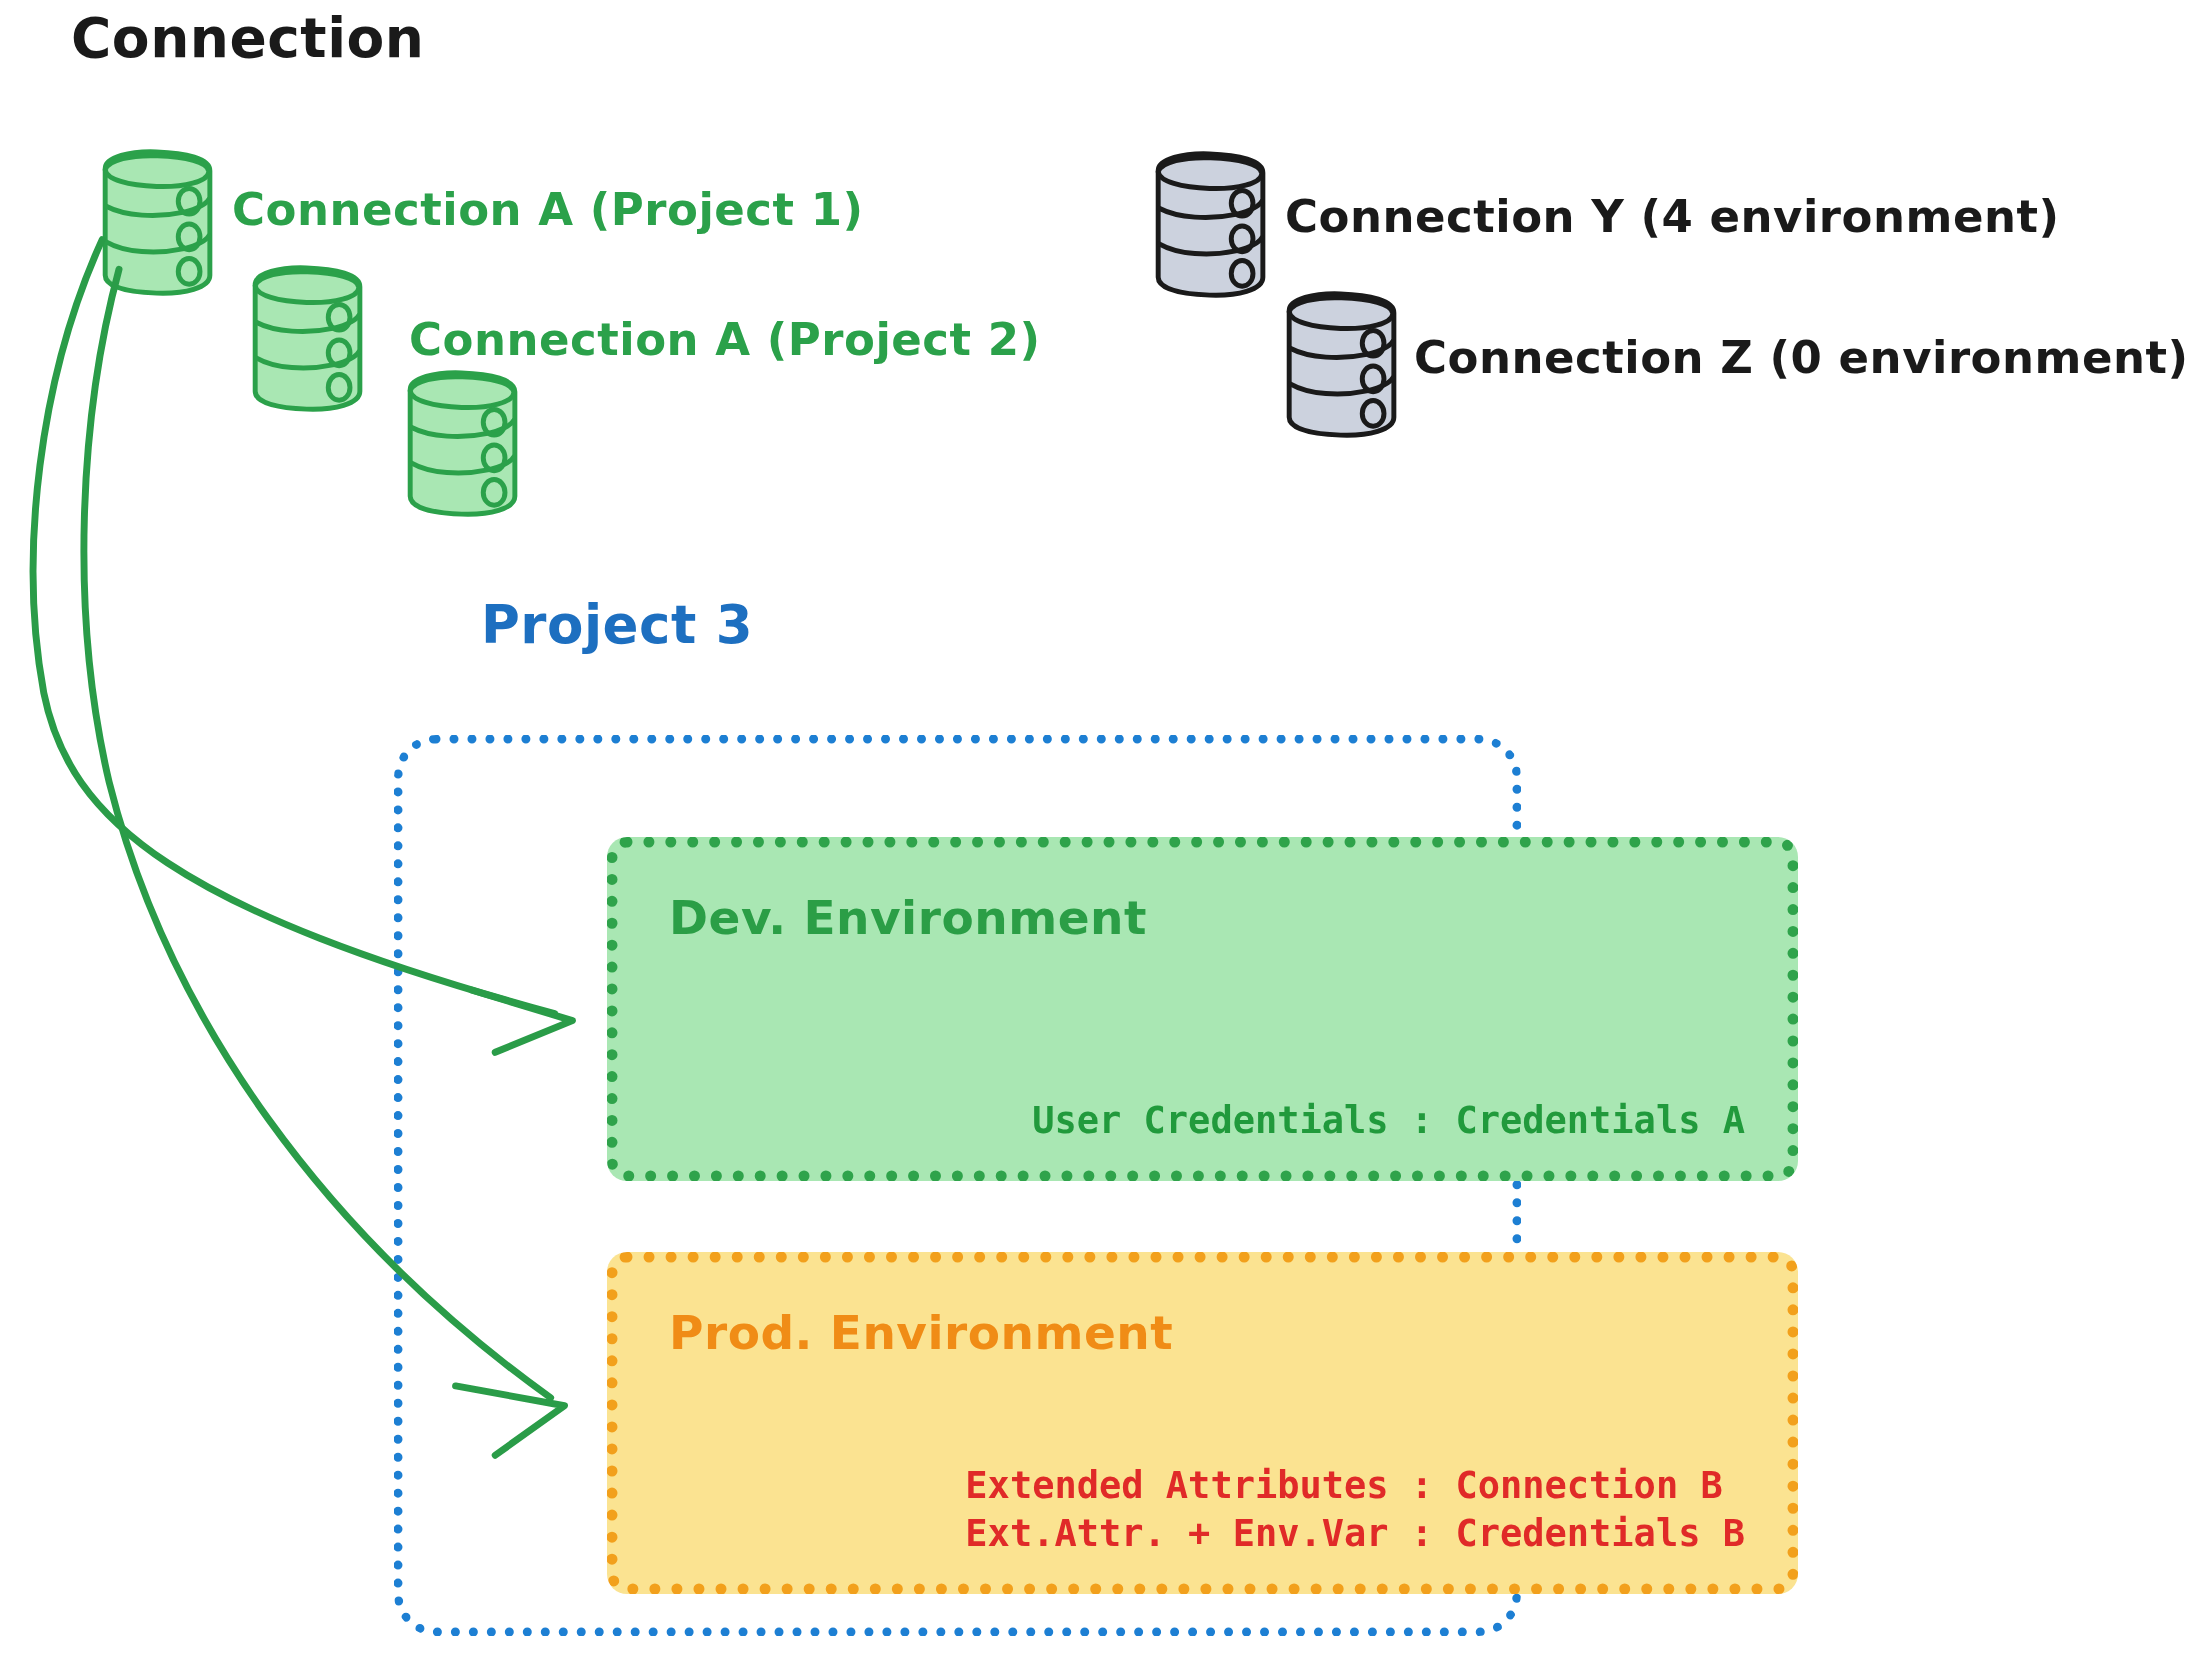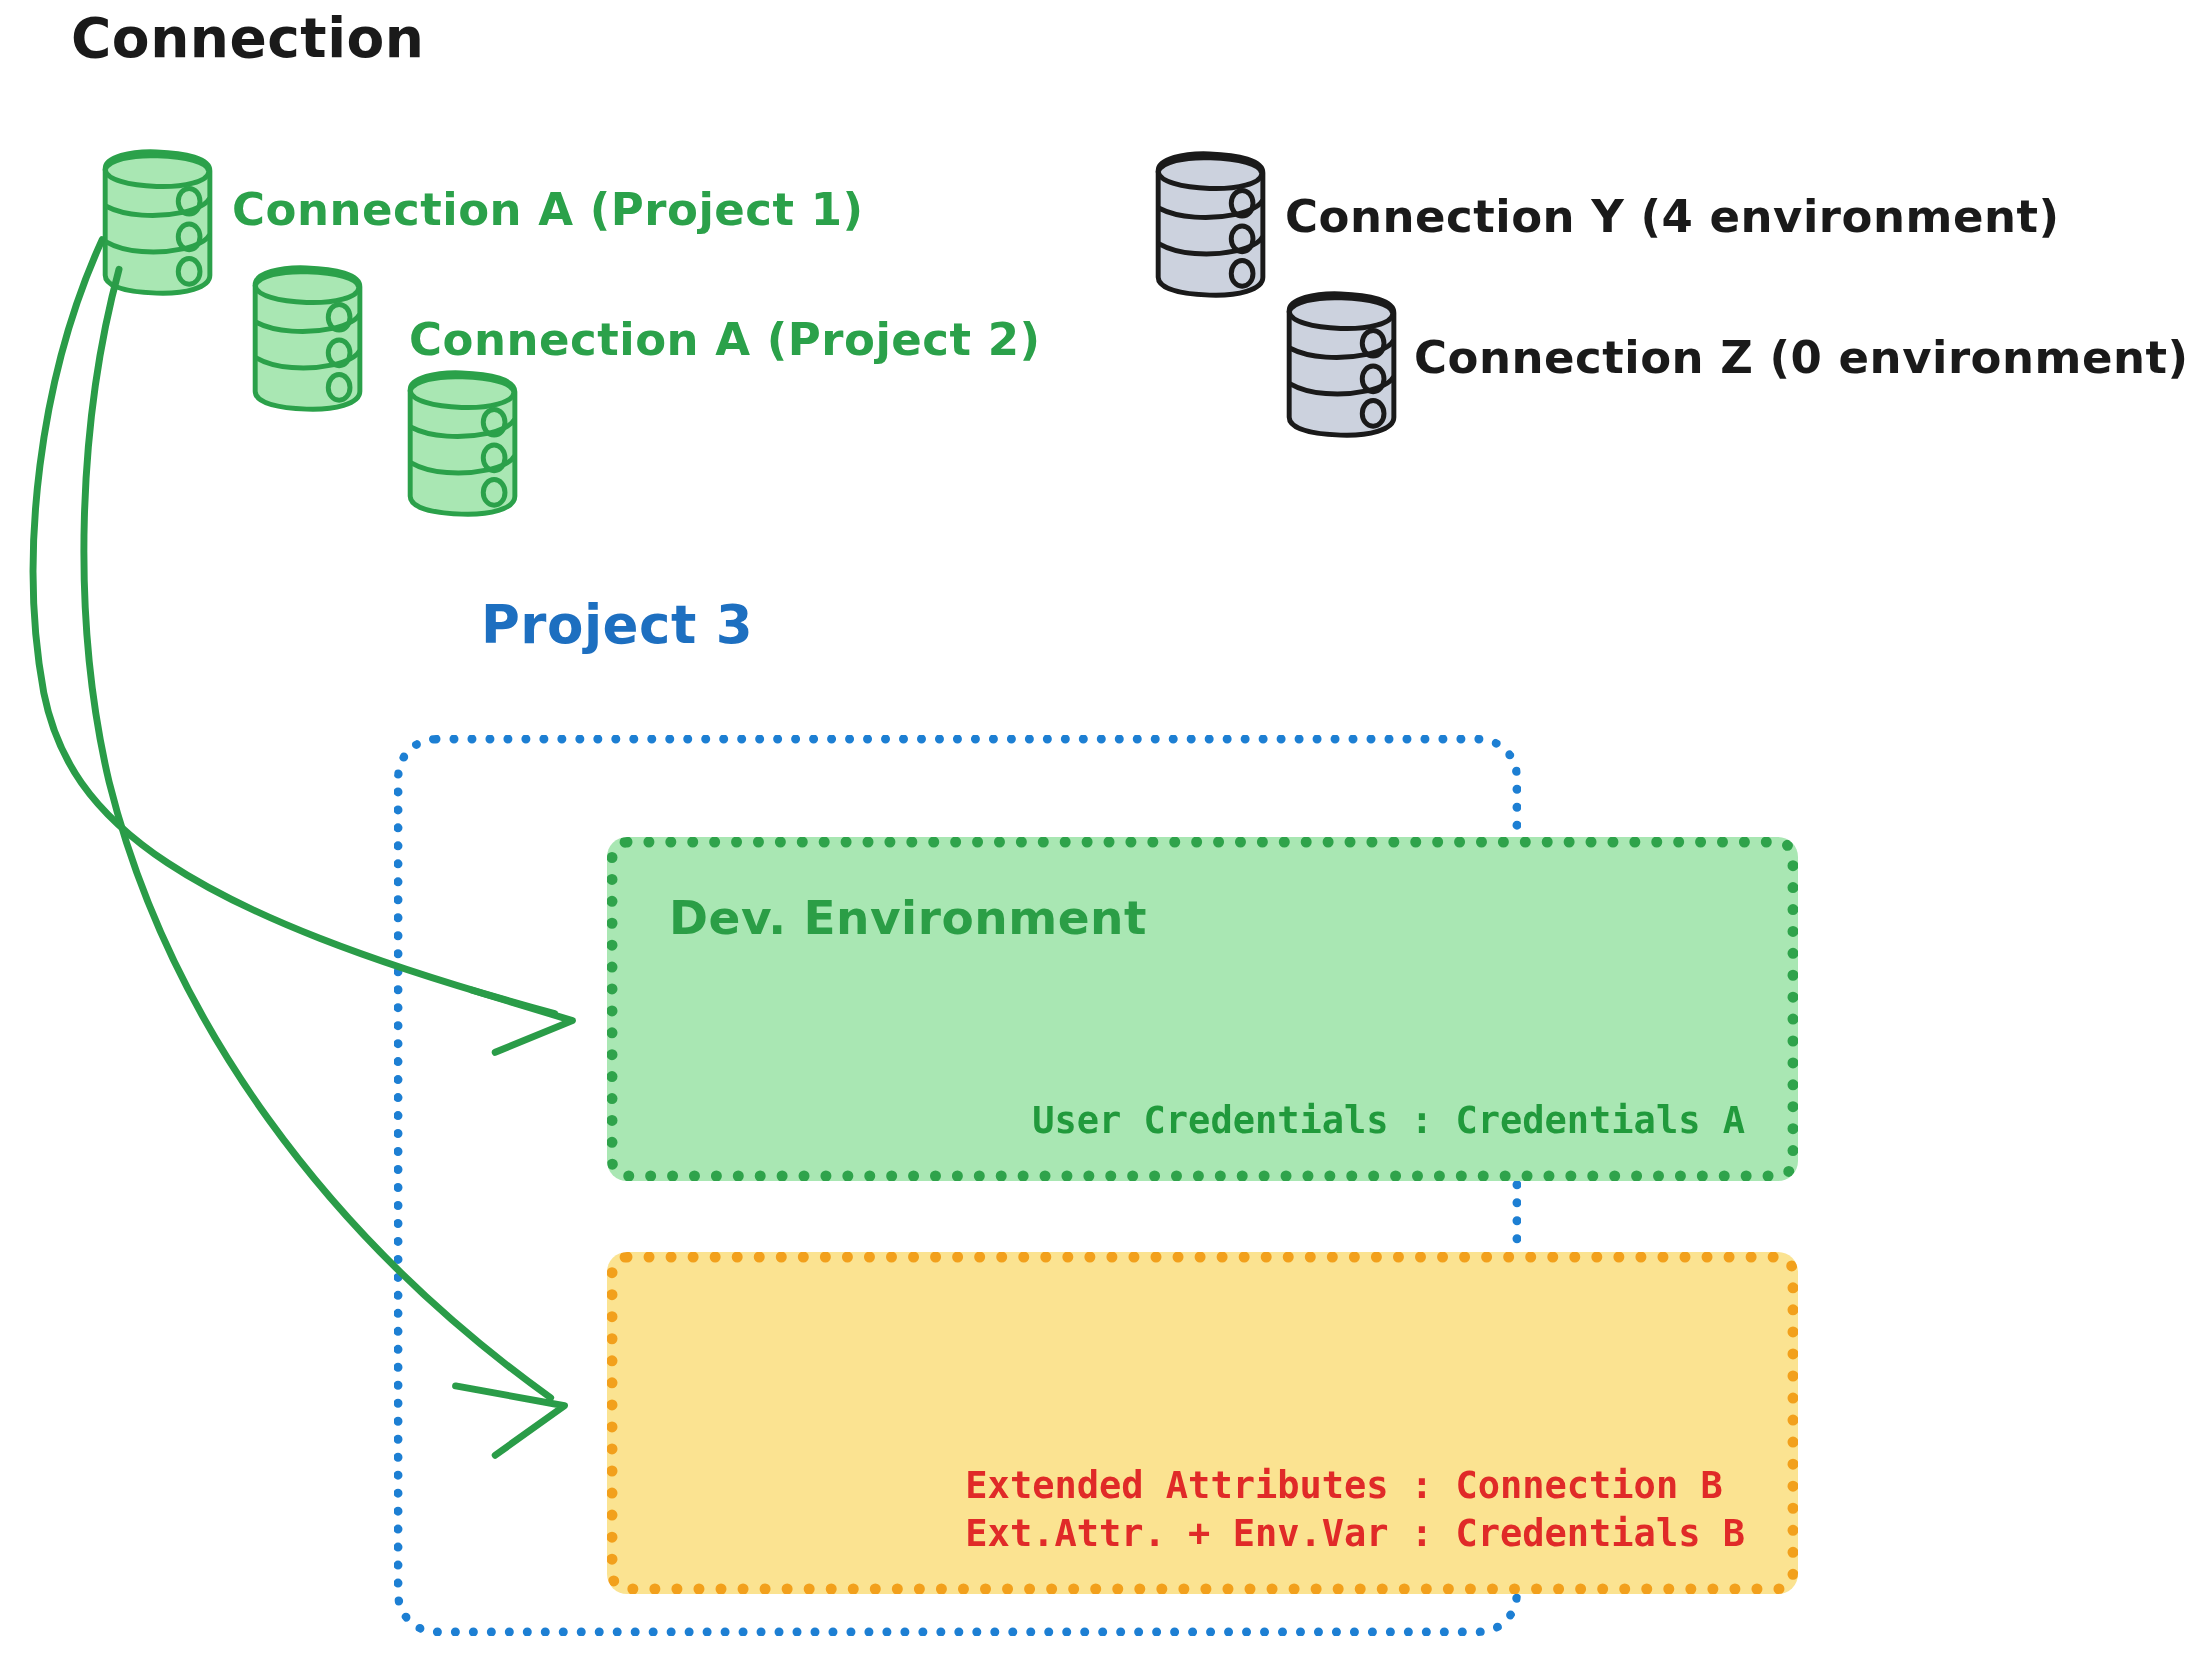--- a/index.html
+++ b/index.html
@@ -213,20 +213,21 @@
   <div class="project-box"></div>
 
   <div class="env-box env-dev">
     <div class="env-name handwritten">Dev. Environment</div>
     <div class="env-lines">
       <div class="env-line mono">User Credentials : Credentials A</div>
     </div>
   </div>
 
   <div class="env-box env-prod">
+    <div class="env-name handwritten">Prod. Environment</div>
     <div class="env-lines">
       <div class="env-line mono">Extended Attributes : Connection B</div>
       <div class="env-line mono">Ext.Attr. + Env.Var : Credentials B</div>
     </div>
   </div>
 
   <svg class="overlay" viewBox="0 0 2234 1691">
 
     <g stroke="#2a9c48" stroke-width="7" fill="none" stroke-linecap="round" stroke-linejoin="round">
       <path d="M103 242 C40 380, 18 560, 44 700 C70 830, 180 920, 560 1024"></path>

